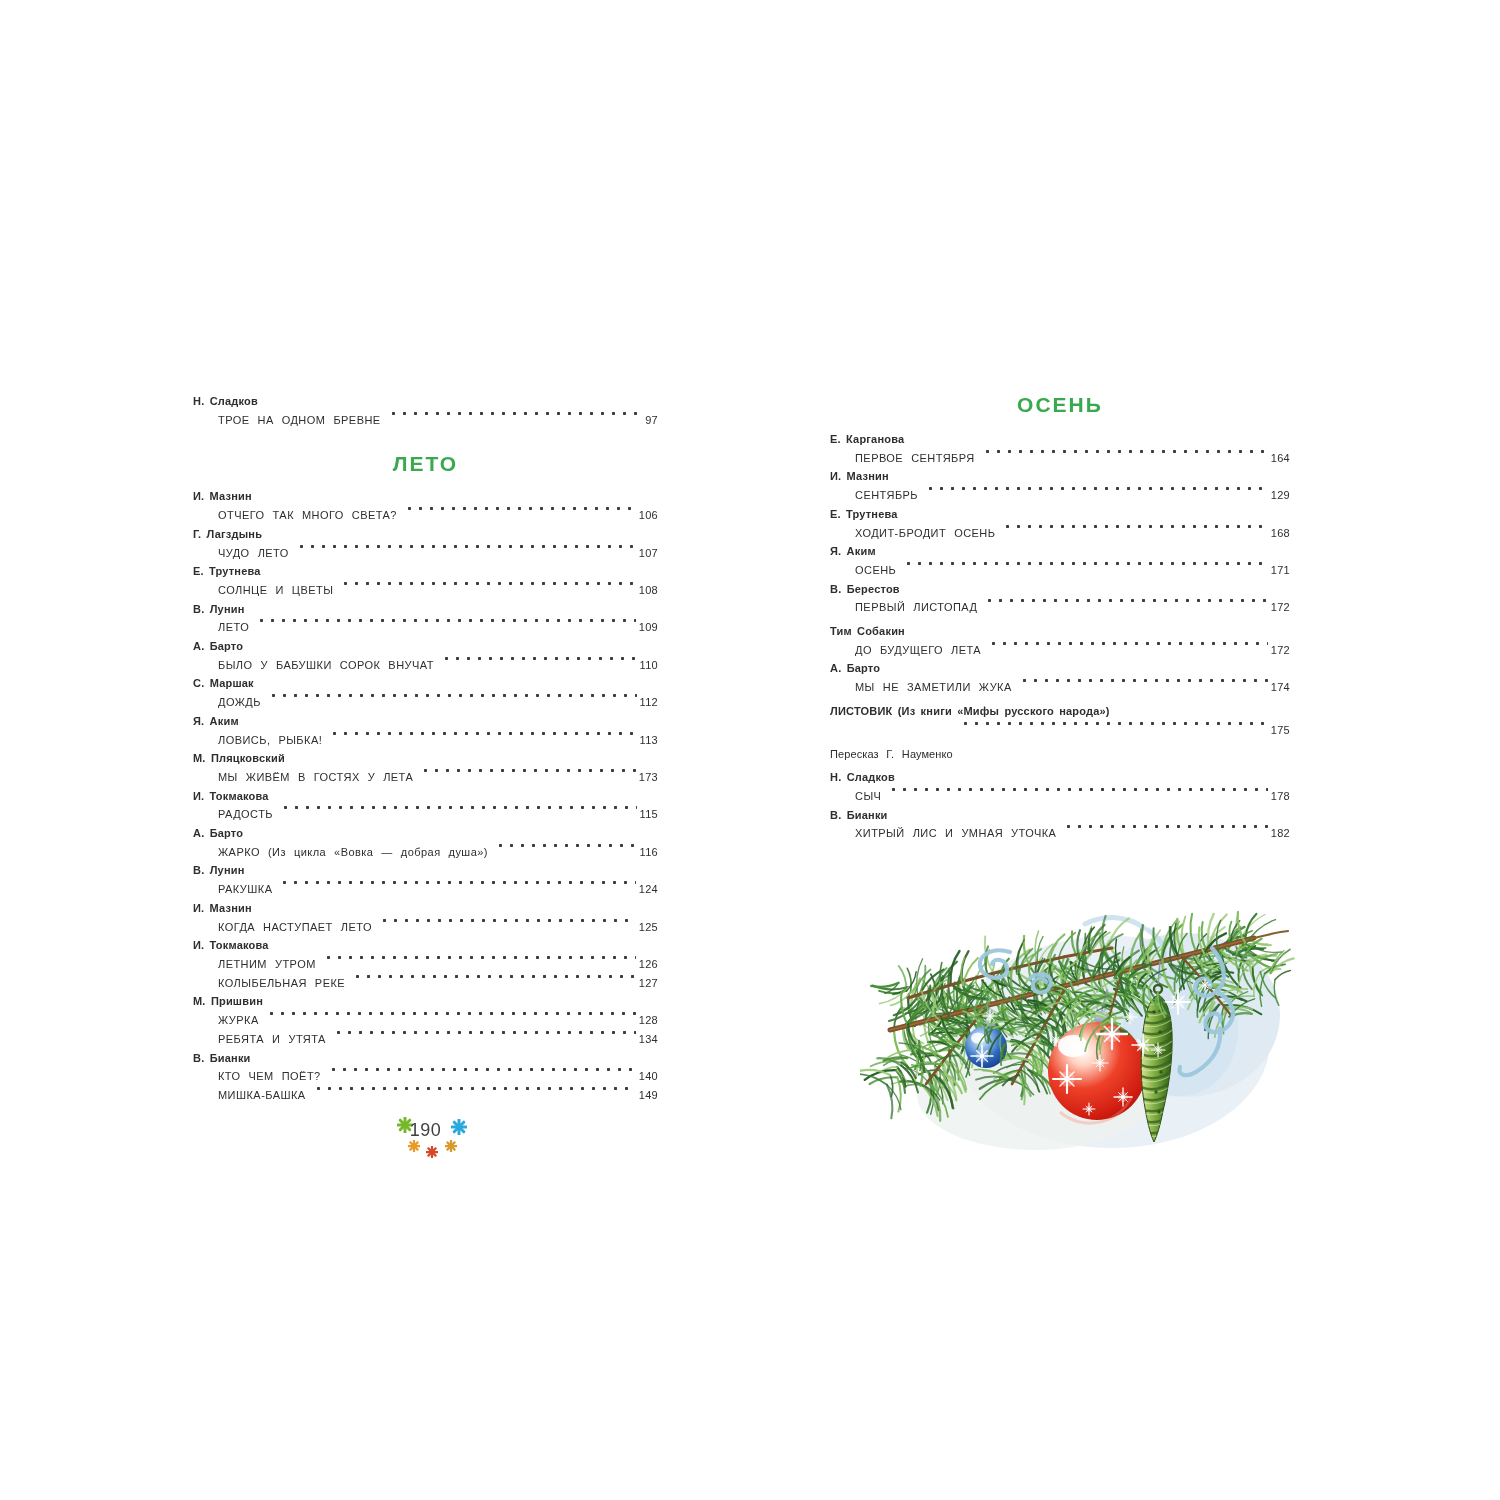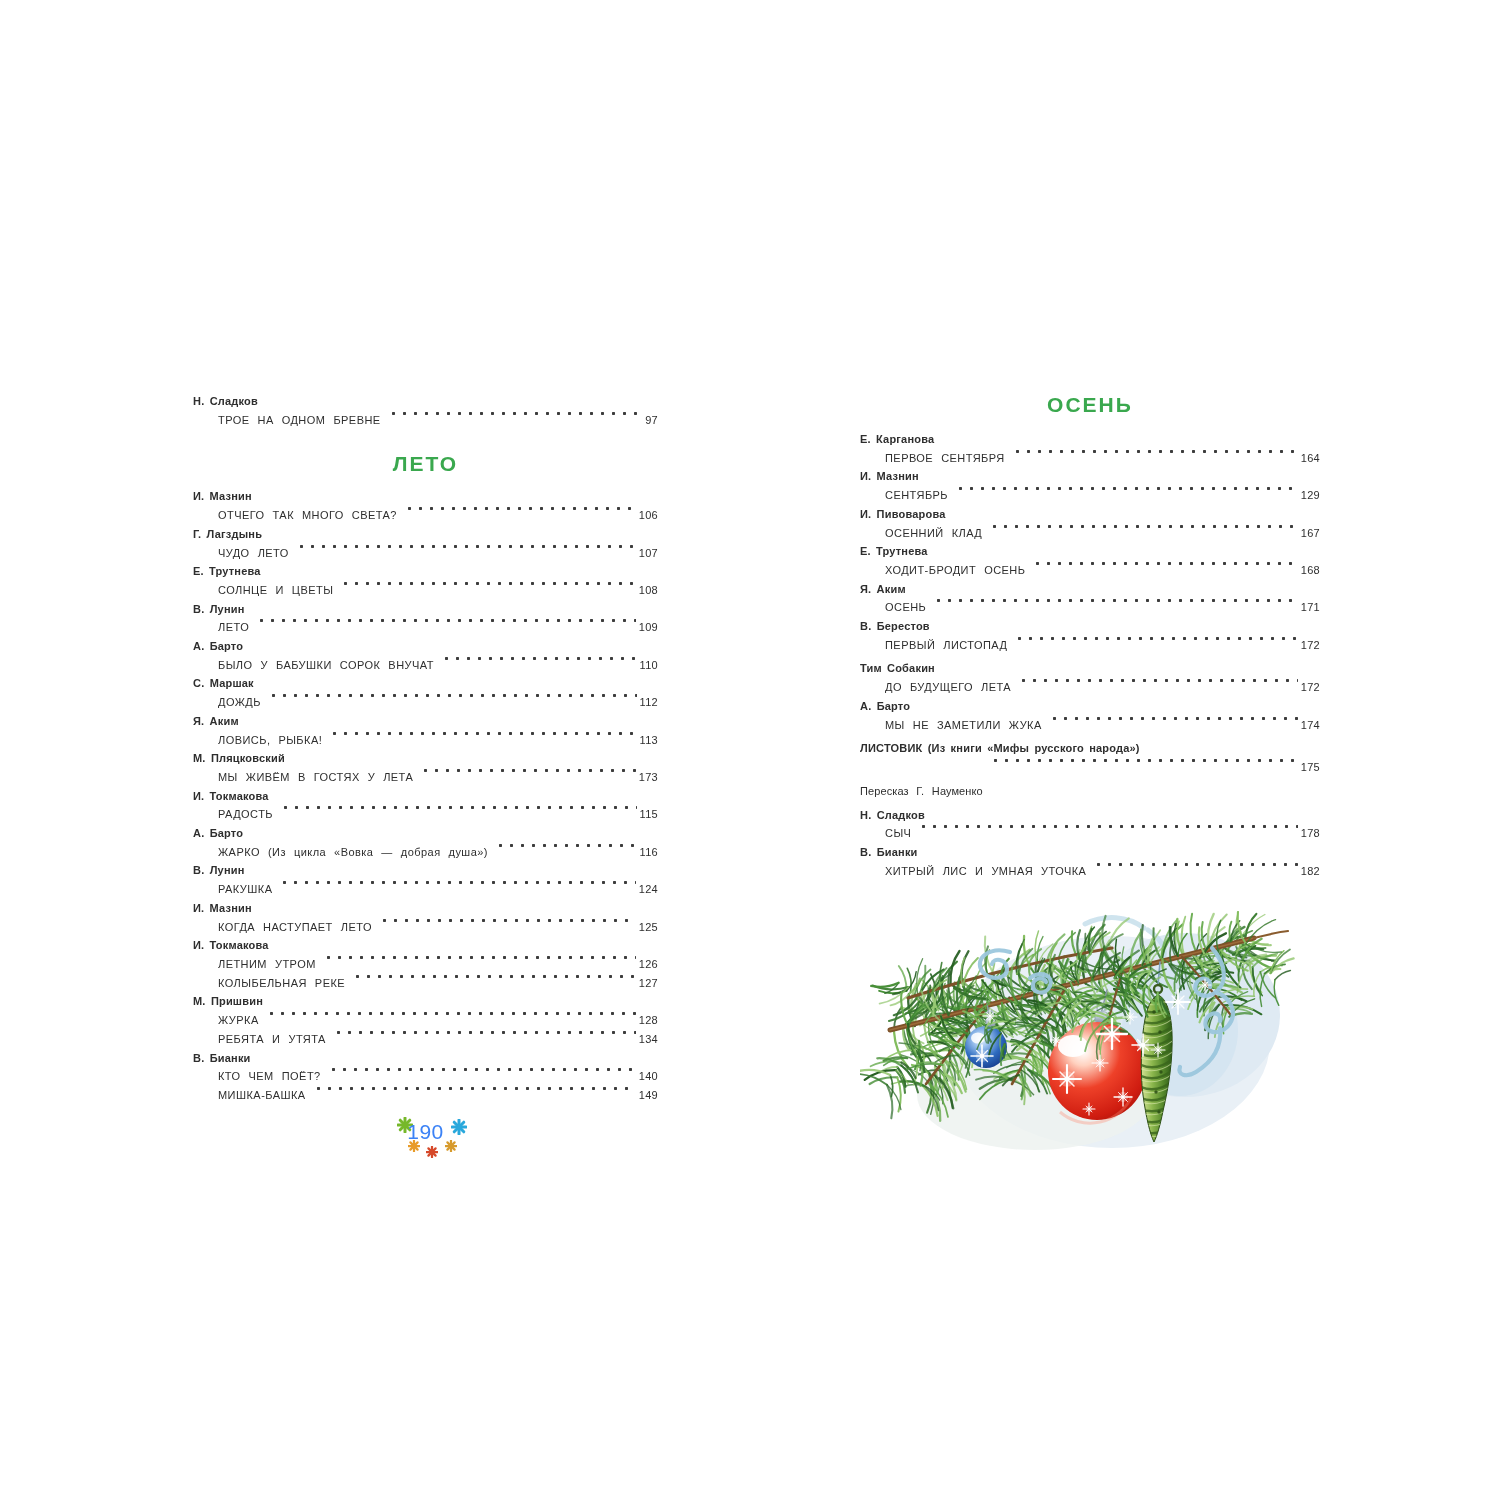--- a/index.html
+++ b/index.html
@@ -3,21 +3,21 @@
 <meta charset="utf-8">
 <style>
   html,body{margin:0;padding:0;}
   body{
     width:1500px;height:1500px;position:relative;background:#ffffff;
     font-family:"Liberation Sans","DejaVu Sans",sans-serif;
     color:#2e2e2e;overflow:hidden;
   }
   .page-col{position:absolute;top:392px;}
   #col-left{left:193px;width:465px;}
-  #col-right{left:860px;width:460px;}
+  #col-right{left:830px;width:460px;}
   .entry{font-size:11px;line-height:18.7px;}
   .entry.spaced{margin-top:5px;}
   .author{font-weight:bold;letter-spacing:.2px;word-spacing:2px;white-space:nowrap;}
   .author .lead-rest{font-weight:bold;}
   .trow{display:flex;padding-left:25px;}
   .trow.noindent{padding-left:0;}
   .t{white-space:nowrap;letter-spacing:.45px;word-spacing:4.5px;}
   .dots{
     flex:1 1 auto;min-width:14px;height:5px;margin:0 3px 3px 7px;
     background-image:radial-gradient(circle,#3c3c3c 1.35px,rgba(0,0,0,0) 1.8px);
@@ -25,21 +25,21 @@
   }
   .pg{flex:none;letter-spacing:.3px;}
   .sec{
     text-align:center;font-weight:bold;font-size:21px;line-height:26px;
     letter-spacing:2px;color:#3aa84e;
   }
   #col-left .sec{margin:22px 0 10px;}
   #col-right .sec{margin:0 0 12px;}
   .folio{position:relative;margin-top:12px;height:48px;}
   .f-num{position:absolute;left:0;right:0;top:3px;text-align:center;
-         font-size:21px;color:#3b82f6;letter-spacing:.5px;}
+         font-size:18px;color:#404040;letter-spacing:.5px;}
   .f-ast{position:absolute;display:block;}
   svg{display:block;}
   #ornament-art{position:absolute;left:860px;top:890px;}
 </style>
 </head>
 <body>
 
 <svg width="0" height="0" style="position:absolute" aria-hidden="true">
   <defs>
     <g id="ast8" stroke="currentColor" stroke-width="3" stroke-linecap="round">
@@ -228,28 +228,20 @@
           <span class="dots"></span>
           <span class="pg">164</span>
         </div>
       </div>
       <div class="entry">
         <div class="author">И. Мазнин</div>
         <div class="trow">
           <span class="t">СЕНТЯБРЬ</span>
           <span class="dots"></span>
           <span class="pg">129</span>
-        </div>
-      </div>
-      <div class="entry">
-        <div class="author">И. Пивоварова</div>
-        <div class="trow">
-          <span class="t">ОСЕННИЙ КЛАД</span>
-          <span class="dots"></span>
-          <span class="pg">167</span>
         </div>
       </div>
       <div class="entry">
         <div class="author">Е. Трутнева</div>
         <div class="trow">
           <span class="t">ХОДИТ-БРОДИТ ОСЕНЬ</span>
           <span class="dots"></span>
           <span class="pg">168</span>
         </div>
       </div>

